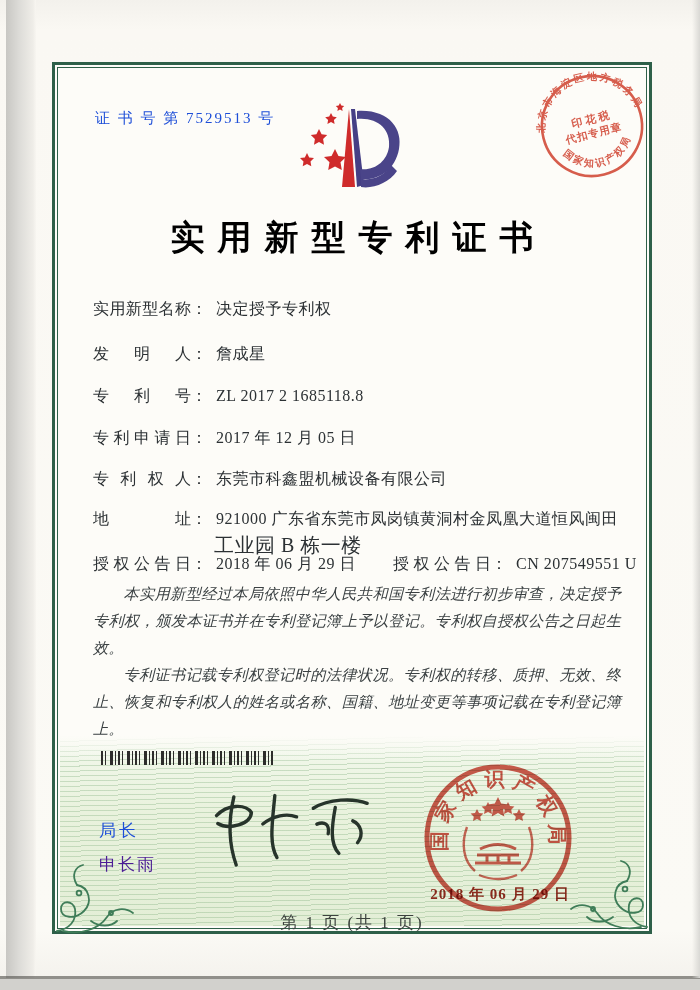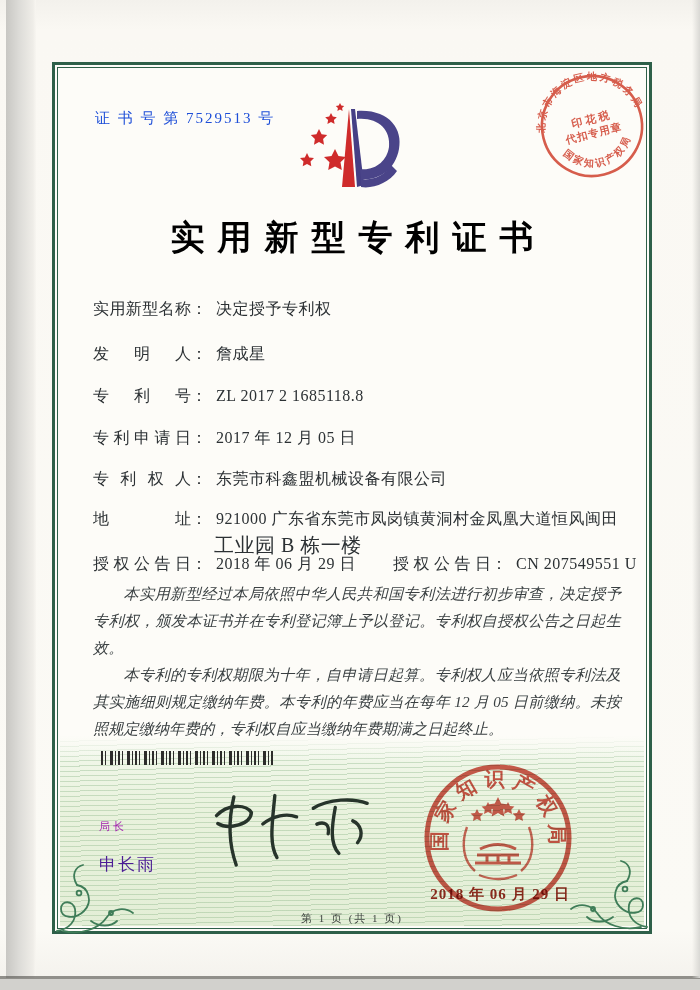--- a/index.html
+++ b/index.html
@@ -49,30 +49,30 @@
   .band-fade{position:absolute;left:0;right:0;top:0;height:26px;
              background:linear-gradient(180deg,#fdfcf8 0,rgba(253,252,248,0) 100%);}
 
   .barcode{position:absolute;left:42px;top:682px;width:172px;height:14px;
            background:repeating-linear-gradient(90deg,
              #2d2d2b 0 2px, transparent 2px 4px,
              #2d2d2b 4px 5px, transparent 5px 9px,
              #2d2d2b 9px 12px, transparent 12px 14px,
              #2d2d2b 14px 15px, transparent 15px 17px);}
 
-  .role{position:absolute;left:40px;top:750px;font-size:11px;color:#a21caf;letter-spacing:3px;}
+  .role{position:absolute;left:40px;top:750px;font-size:17px;color:#1d4ed8;letter-spacing:3px;}
   .dname{position:absolute;left:40px;top:784px;font-size:17px;color:#4c1d95;letter-spacing:2px;}
   .sig{position:absolute;left:143px;top:714px;width:180px;height:92px;transform:rotate(-2deg);}
 
   .seal{position:absolute;left:358px;top:688px;width:162px;height:162px;mix-blend-mode:multiply;opacity:.93;}
   .sealdate{position:absolute;left:356px;top:816px;width:170px;text-align:center;
             font-size:15px;font-weight:700;color:#9c2e22;letter-spacing:1px;mix-blend-mode:multiply;}
 
   .footer{position:absolute;left:0;top:842px;width:100%;text-align:center;
-          font-size:11px;color:#3c423e;letter-spacing:2px;}
+          font-size:17px;color:#3c423e;letter-spacing:2px;}
 
   .flourish{position:absolute;width:92px;height:72px;}
   .fl-bl{left:-8px;bottom:-8px;}
   .fl-br{right:-8px;bottom:-4px;transform:scaleX(-1);}
 </style>
 </head>
 <body>
 
 <div class="scan">
   <div class="spine"></div>
@@ -133,21 +133,20 @@
       <div class="addr2" style="top:463px">工业园 B 栋一楼</div>
       <div class="frow" style="top:485px">
         <span class="flabel">授权公告日</span><span class="fcolon">：</span><span class="fvalue">2018 年 06 月 29 日</span>
         <span class="grp2">
           <span class="flabel">授权公告日</span><span class="fcolon">：</span><span class="fvalue">CN 207549551 U</span>
         </span>
       </div>
 
       <div class="paras">
         <p>本实用新型经过本局依照中华人民共和国专利法进行初步审查，决定授予专利权，颁发本证书并在专利登记簿上予以登记。专利权自授权公告之日起生效。</p>
-        <p>本专利的专利权期限为十年，自申请日起算。专利权人应当依照专利法及其实施细则规定缴纳年费。本专利的年费应当在每年 12 月 05 日前缴纳。未按照规定缴纳年费的，专利权自应当缴纳年费期满之日起终止。</p>
         <p>专利证书记载专利权登记时的法律状况。专利权的转移、质押、无效、终止、恢复和专利权人的姓名或名称、国籍、地址变更等事项记载在专利登记簿上。</p>
       </div>
 
       <div class="band">
         <div class="band-fade"></div>
       </div>
 
       <div class="barcode"></div>
 
       <div class="role">局长</div>

